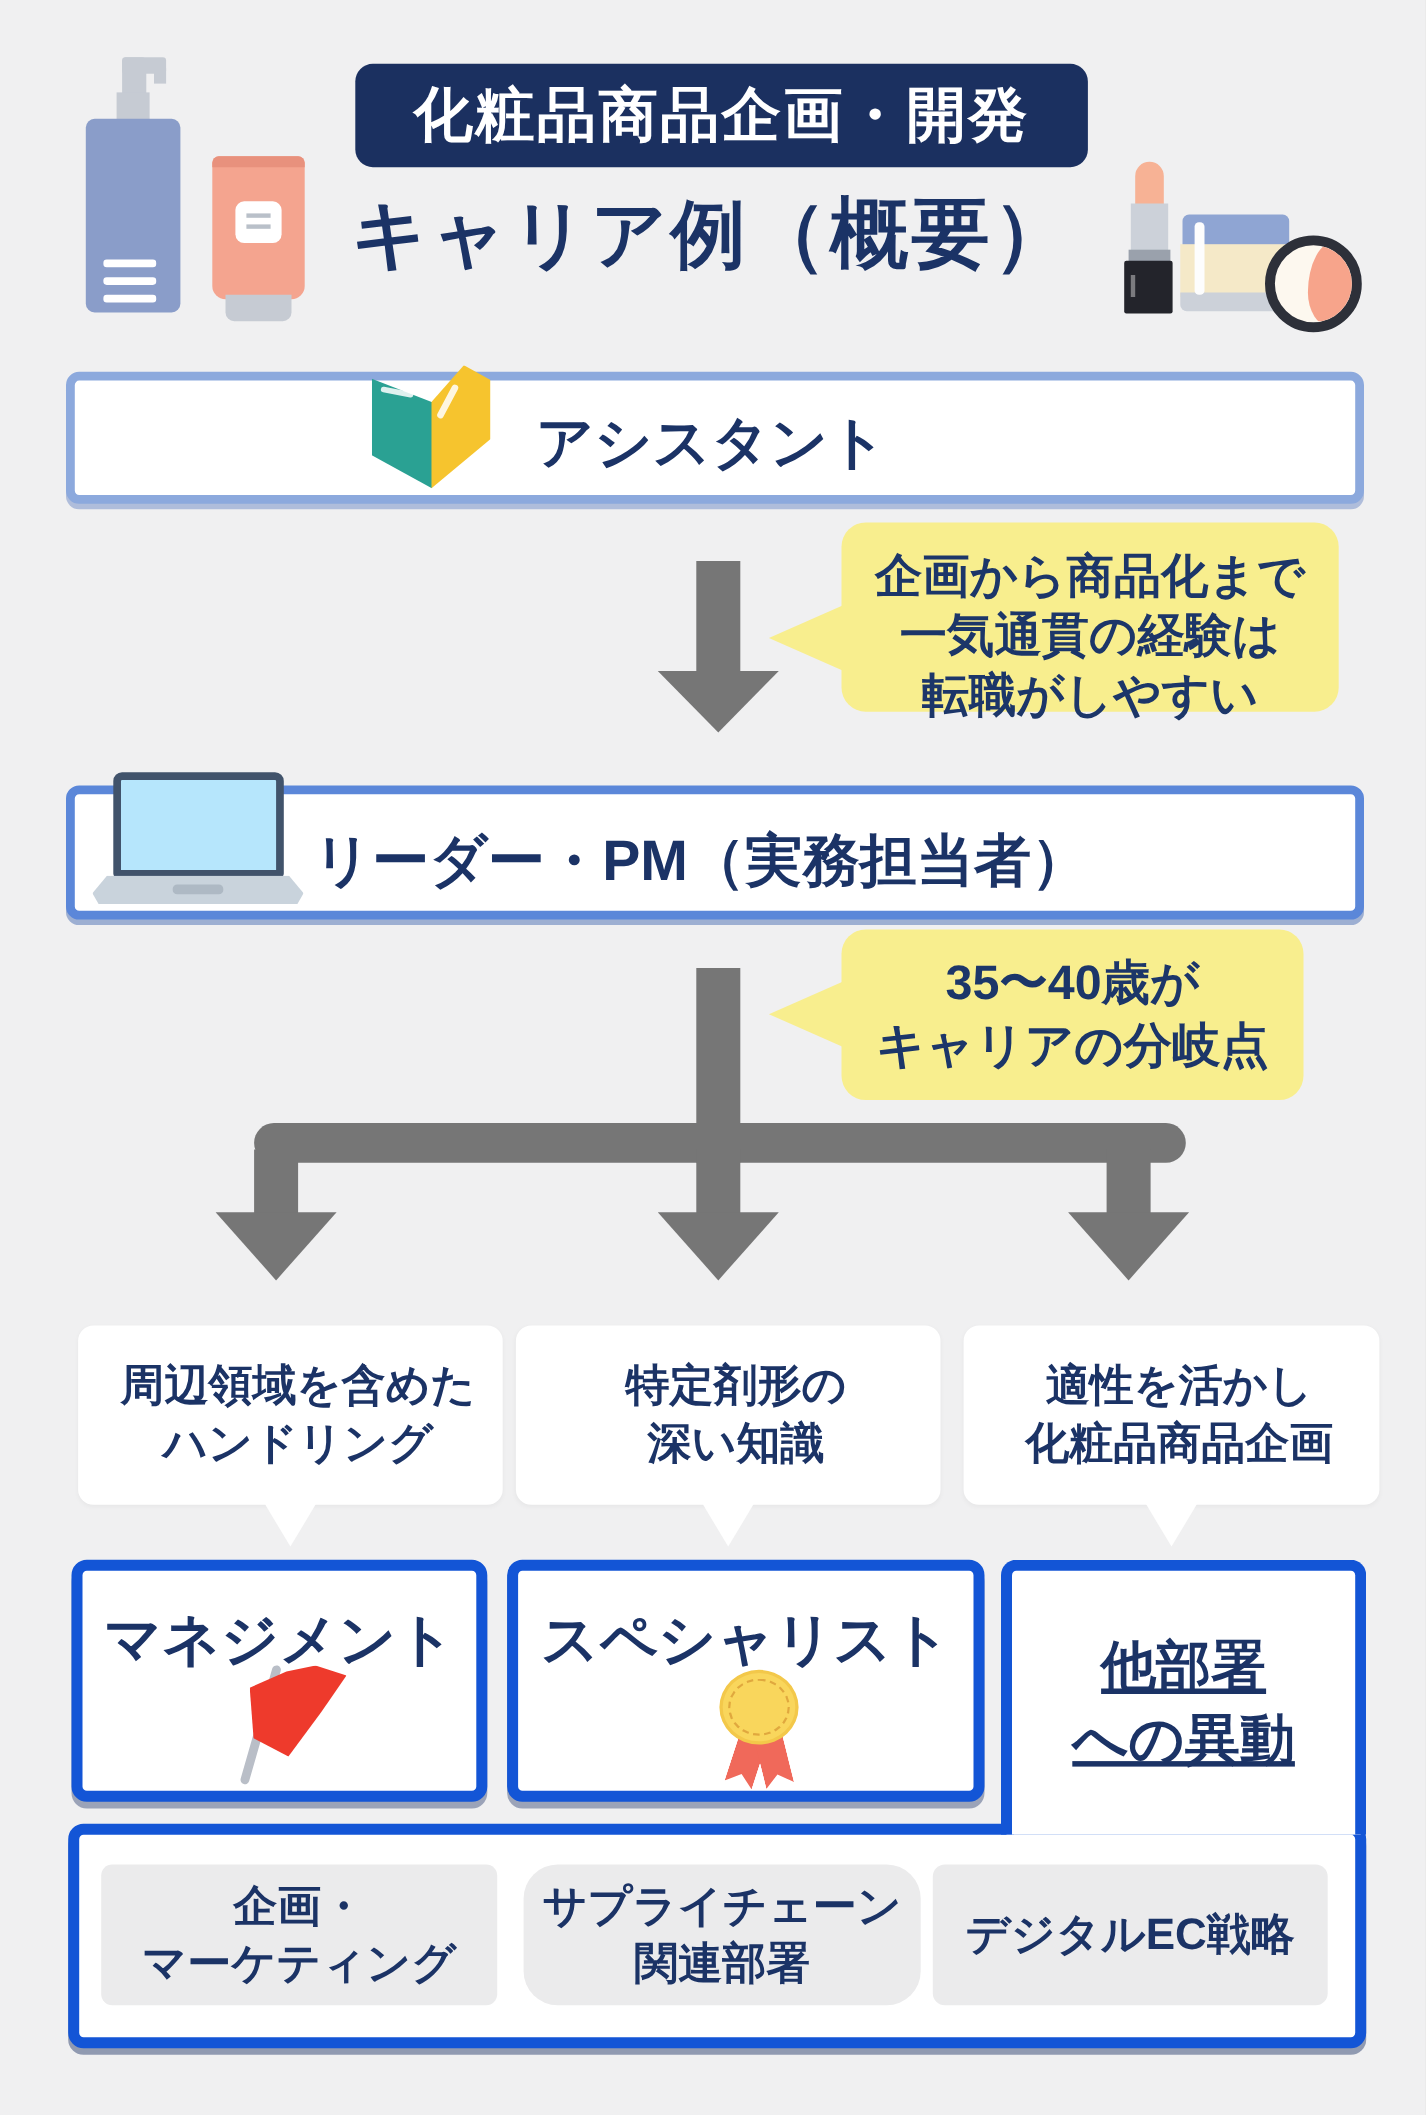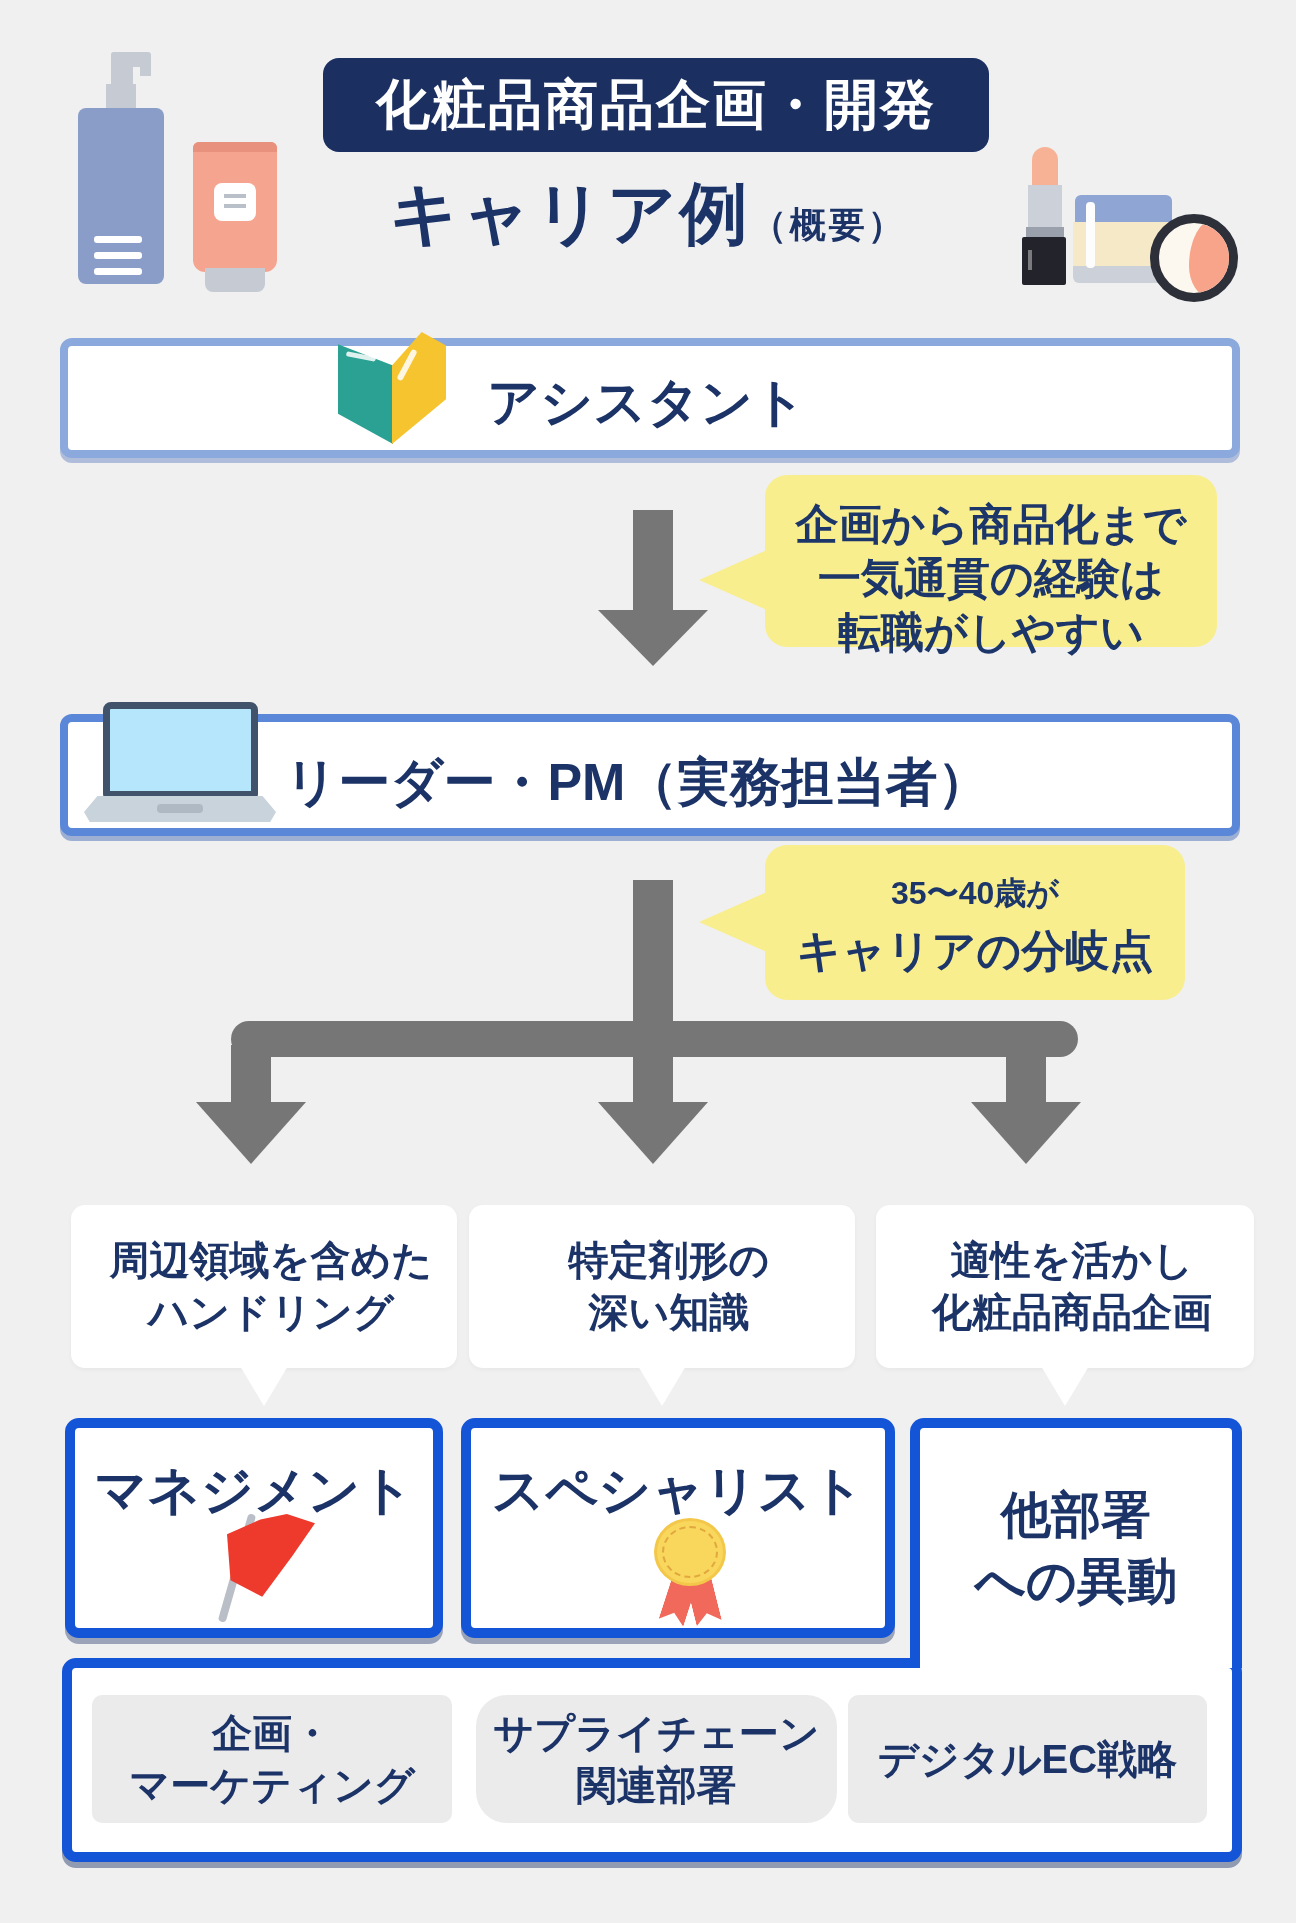--- a/index.html
+++ b/index.html
@@ -13,21 +13,21 @@
   
   .title-badge{
     left:323px;top:58px;width:666px;height:94px;background:#1b3060;border-radius:16px;
     display:flex;align-items:center;justify-content:center;
     color:#ffffff;font-size:54px;letter-spacing:2px;
   }
   .subtitle{
     left:0;top:168px;width:1296px;height:90px;text-align:center;
     font-size:68px;color:#1b3366;letter-spacing:3px;line-height:90px;
   }
-  .subtitle .paren{font-size:36px;}
+  .subtitle .paren{font-size:71px;}
   
   .shape{position:absolute;}
   
   .stage-box{
     left:60px;width:1180px;height:120px;background:#ffffff;border-radius:12px;
     box-sizing:border-box;
   }
   .stage-box.s1{top:338px;border:8px solid #8ca9dd;box-shadow:0 5px 0 rgba(122,148,200,.55);}
   .stage-box.s2{top:714px;height:122px;border:8px solid #5b87d9;box-shadow:0 5px 0 rgba(74,110,180,.5);}
   .stage-label{font-size:52px;color:#1b3366;white-space:nowrap;}
@@ -69,21 +69,21 @@
   .bottom-container{
     left:62px;top:1658px;width:1180px;height:204px;background:#ffffff;
     border:10px solid #1355d6;border-radius:14px;box-sizing:border-box;
     box-shadow:0 6px 0 rgba(27,48,100,.45);
   }
   .dept-box{
     top:1695px;height:128px;background:#ebebec;border-radius:10px;text-align:center;
     display:flex;flex-direction:column;justify-content:center;
   }
   .dept-box .line{font-size:40px;line-height:52px;color:#1b3366;}
-  .center-text{display:flex;flex-direction:column;justify-content:center;align-items:center;}
+  .center-text{display:flex;flex-direction:column;justify-content:center;align-items:center;text-decoration:underline;}
 </style>
 </head>
 <body>
 
 <div class="page">
 
   <div class="abs" style="left:0;top:0;">
     <div class="shape" style="left:111px;top:52px;width:22px;height:40px;background:#c6cbd3;border-radius:4px;"></div>
     <div class="shape" style="left:111px;top:52px;width:40px;height:15px;background:#c6cbd3;border-radius:3px;"></div>
     <div class="shape" style="left:140px;top:62px;width:11px;height:14px;background:#c6cbd3;"></div>
@@ -162,21 +162,21 @@
     <div class="abs arrow-shaft" style="left:633px;top:1045px;width:40px;height:58px;"></div>
     <div class="abs arrow-shaft" style="left:1006px;top:1045px;width:40px;height:58px;"></div>
     <div class="abs arrow-head" style="left:196px;top:1102px;border-top-width:62px;"></div>
     <div class="abs arrow-head" style="left:598px;top:1102px;border-top-width:62px;"></div>
     <div class="abs arrow-head" style="left:971px;top:1102px;border-top-width:62px;"></div>
   </div>
 
   <div class="abs ybubble" style="left:765px;top:845px;width:420px;height:155px;">
     <div class="tail" style="top:47px;"></div>
     <div style="padding-top:20px;">
-      <div class="line" style="font-size:32px;line-height:57px;">35〜40歳が</div>
+      <div class="line" style="font-size:44px;line-height:57px;">35〜40歳が</div>
       <div class="line" style="font-size:44px;line-height:57px;">キャリアの分岐点</div>
     </div>
   </div>
 
   <div class="abs wbubble" style="left:71px;top:1205px;width:386px;">
     <div class="wpad">
       <div class="line">周辺領域を含めた</div>
       <div class="line">ハンドリング</div>
     </div>
     <div class="tail"></div>

